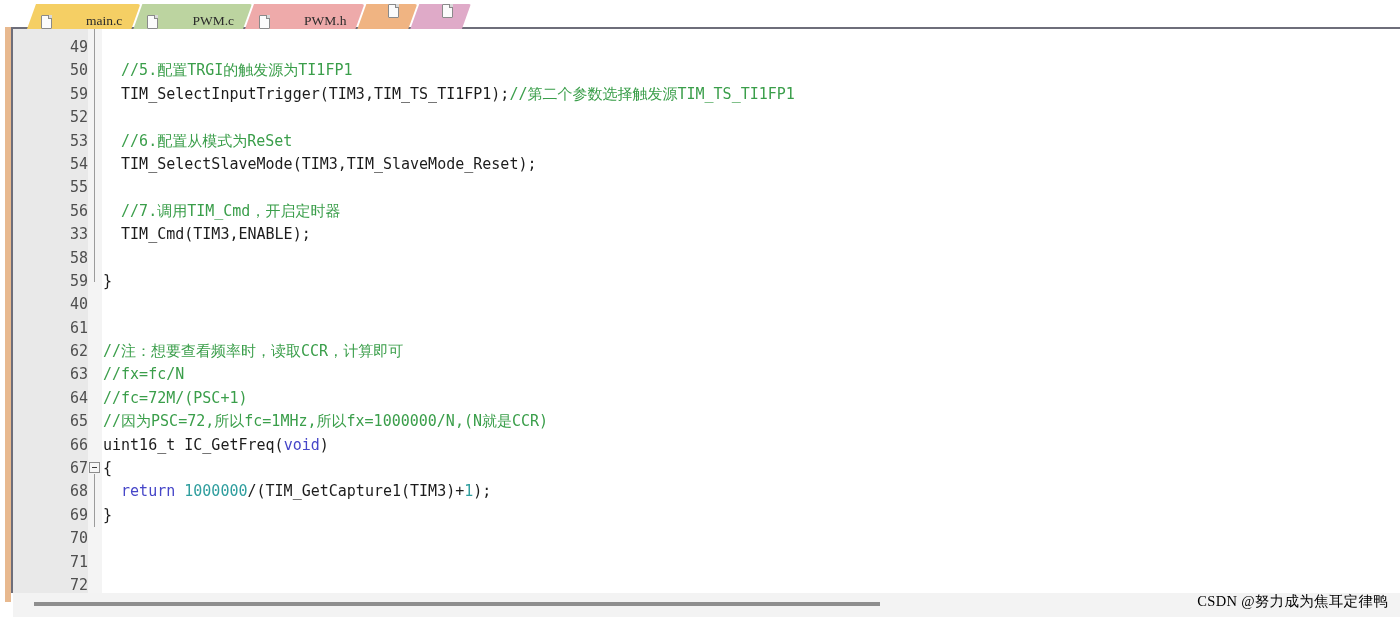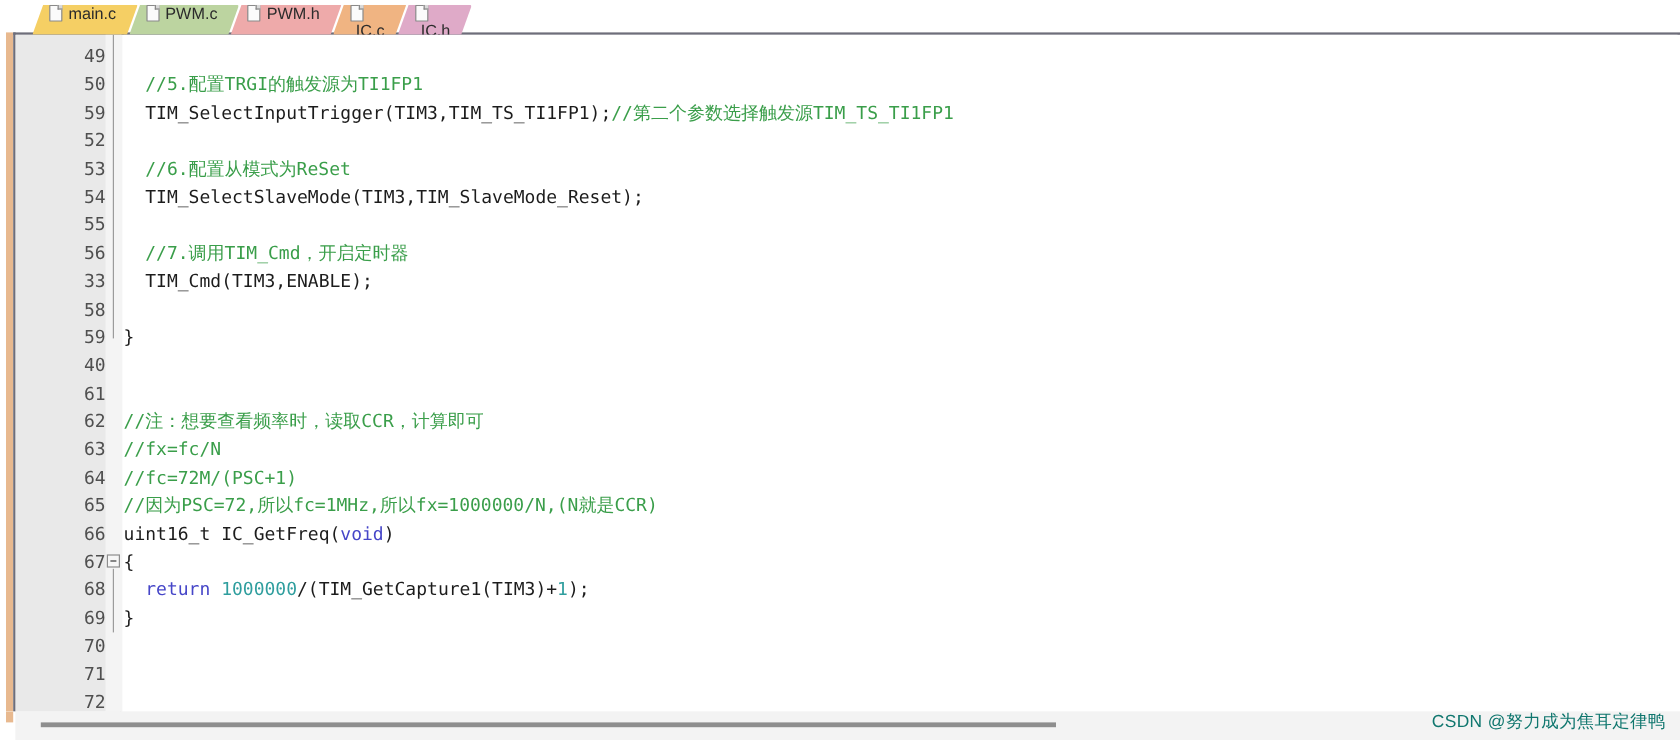--- a/index.html
+++ b/index.html
@@ -34,34 +34,35 @@
     background: #ffffff;
     display: flex;
     align-items: flex-end;
     padding-left: 27px;
     box-sizing: border-box;
   }
   .tab {
     position: relative;
     height: 25px;
     display: flex;
-    align-items: flex-start;
+    align-items: flex-end;
     padding: 0 11px 0 7px;
     margin-right: -7px;
     box-sizing: border-box;
     font-size: 13.5px;
-    font-family: Liberation Sans, sans-serif;
+    font-family: Liberation Serif, serif;
     color: #2b2b2b;
     border-top-left-radius: 3px;
     border-top-right-radius: 2px;
     cursor: pointer;
     white-space: nowrap;
     clip-path: polygon(0% 100%, 9px 0%, 100% 0%, calc(100% - 9px) 100%);
     padding-left: 14px;
     padding-right: 18px;
+    gap: 29px;
   }
   .tab .tab-label { margin-left: 5px; }
   .tab.active {
     z-index: 9;
     flex-direction: column;
   }
   .tab.active .tab-label {
     border-bottom: 1.6px solid #1a1a1a;
     padding-bottom: 0px;
     font-weight: 500;
@@ -267,23 +268,23 @@
     width: 6px;
     height: 9px;
     background: #e8b98f;
   }
 
   
   .watermark {
     position: absolute;
     right: 12px;
     bottom: 6px;
-    font-family: Liberation Sans, sans-serif;
+    font-family: Liberation Serif, serif;
     font-size: 14.5px;
-    color: #0f766e;
+    color: #000000;
     letter-spacing: 0.3px;
     user-select: none;
     white-space: nowrap;
     margin-top: 12px;
   }
 </style>
 </head>
 <body>
 
 <div class="ide-window">

